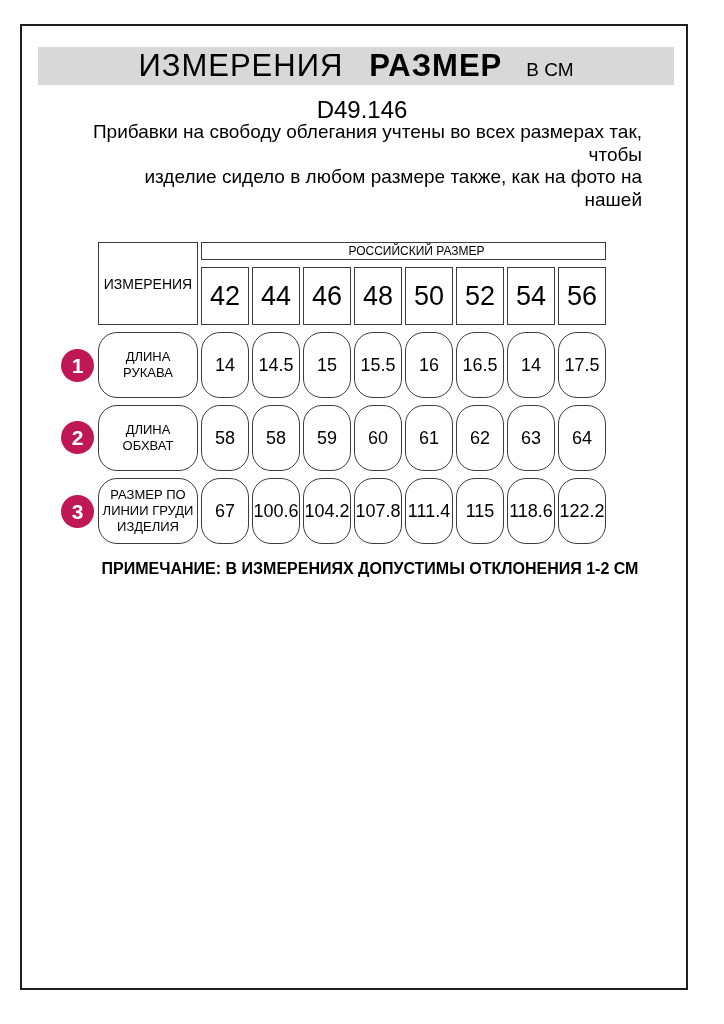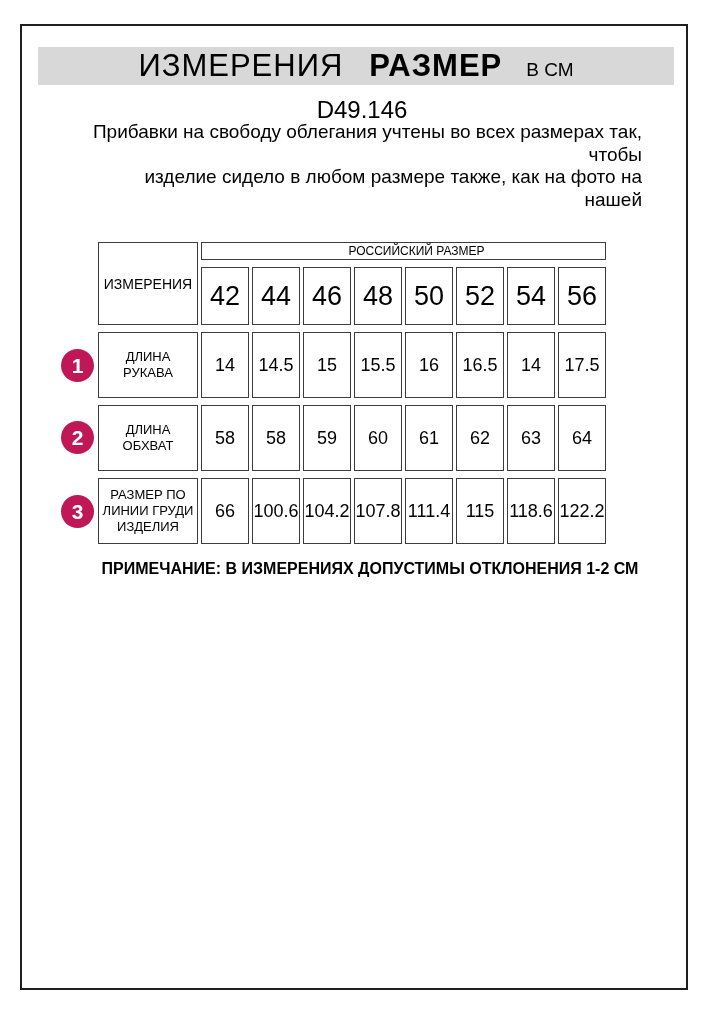--- a/index.html
+++ b/index.html
@@ -40,21 +40,21 @@
     border-collapse:separate;border-spacing:3px 7px;
   }
   table.size-table td{
     border:1px solid var(--line);
     text-align:center;vertical-align:middle;
     background:#fff;
   }
   td.corner{width:98px;font-size:14px;}
   td.group{height:16px;font-size:12px;padding-left:26px;}
   tr.sizes td{width:46px;height:56px;font-size:27px;font-weight:400;}
-  tr.data-row td{height:64px;}
+  tr.data-row td{height:64px;border-radius:19px;}
   tr.data-row td.row-label{font-size:13px;line-height:16px;padding:0 2px;width:94px;}
   tr.data-row td.val{font-size:18px;}
   .badge{
     position:absolute;left:61px;width:33px;height:33px;border-radius:50%;
     background:var(--badge);color:#fff;
     display:flex;align-items:center;justify-content:center;
     font-size:21px;font-weight:700;
   }
   .badge.b1{top:349px;}
   .badge.b2{top:421px;}
@@ -115,21 +115,21 @@
     <td class="val">58</td>
     <td class="val">59</td>
     <td class="val">60</td>
     <td class="val">61</td>
     <td class="val">62</td>
     <td class="val">63</td>
     <td class="val">64</td>
   </tr>
   <tr class="data-row">
     <td class="row-label">РАЗМЕР ПО ЛИНИИ ГРУДИ ИЗДЕЛИЯ</td>
-    <td class="val">66</td>
+    <td class="val">67</td>
     <td class="val">100.6</td>
     <td class="val">104.2</td>
     <td class="val">107.8</td>
     <td class="val">111.4</td>
     <td class="val">115</td>
     <td class="val">118.6</td>
     <td class="val">122.2</td>
   </tr>
 </tbody>
   </table>

